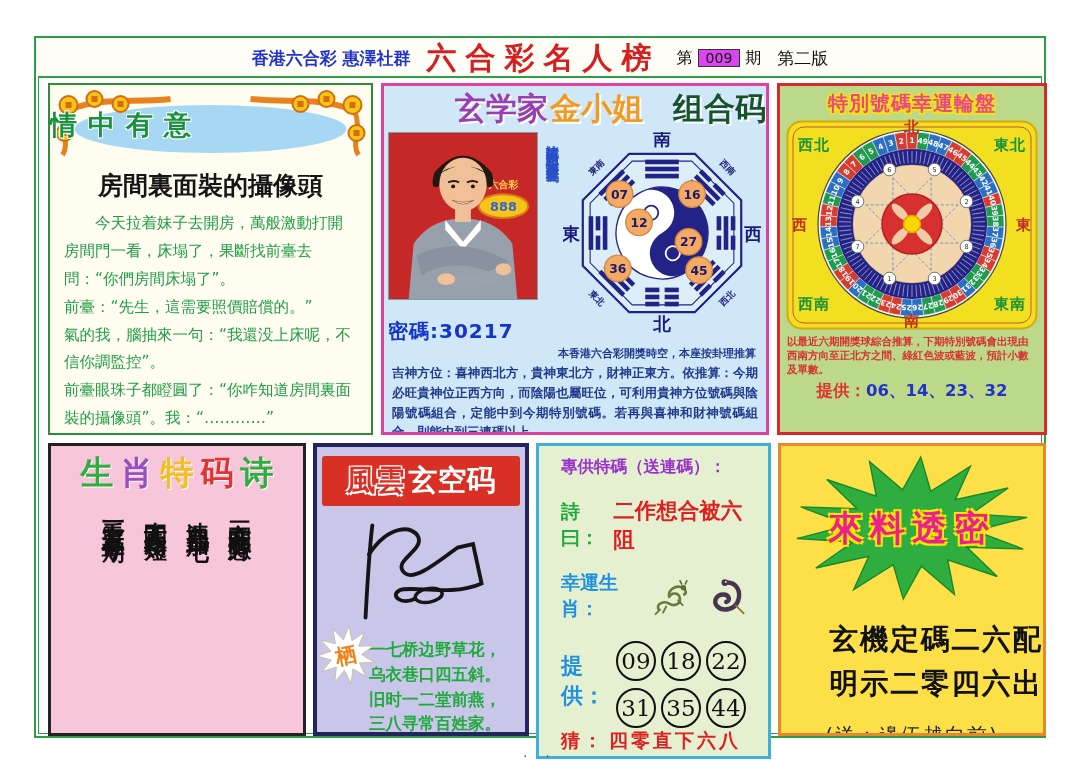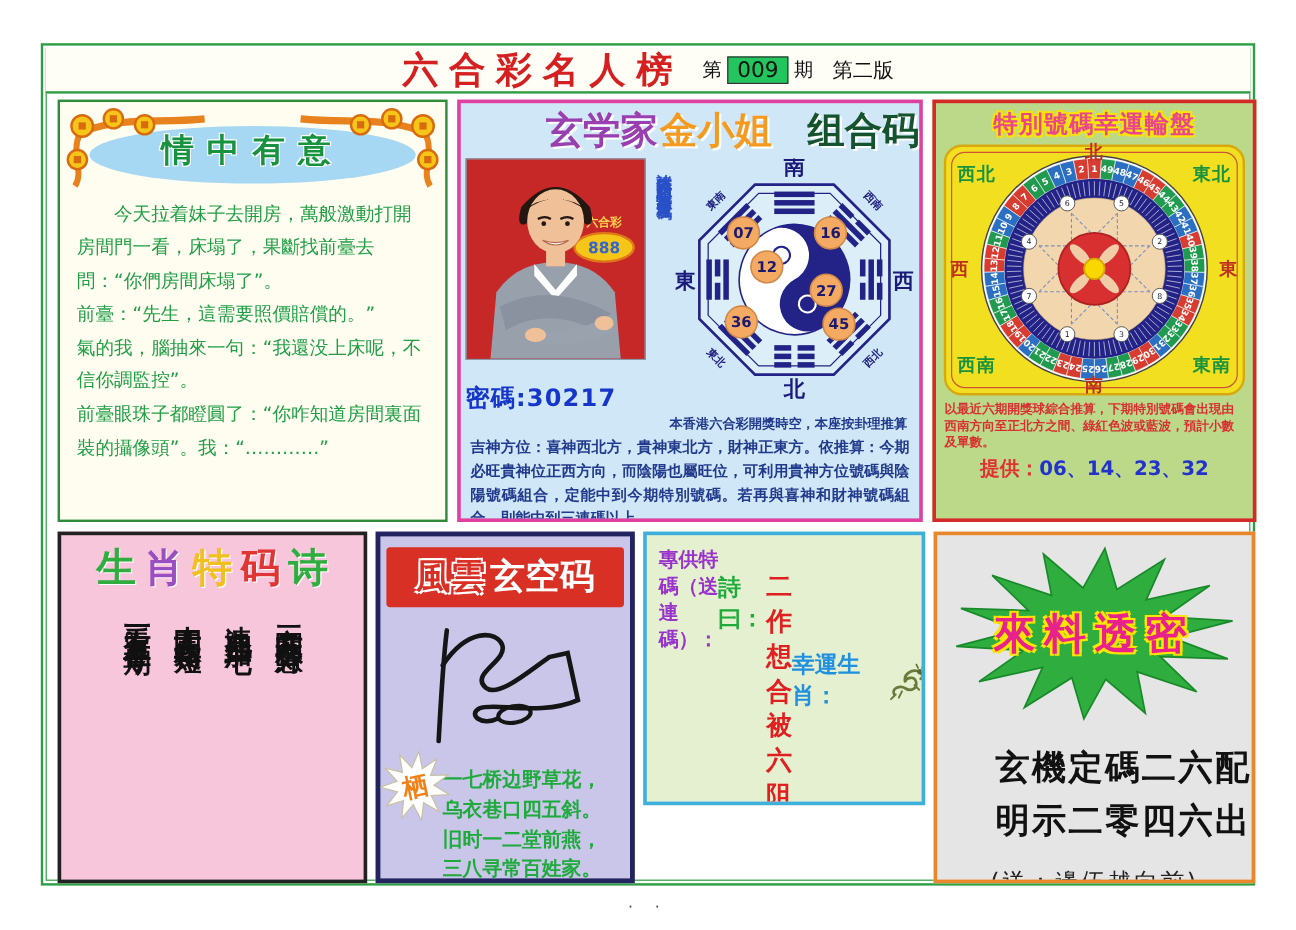--- a/index.html
+++ b/index.html
@@ -4,28 +4,28 @@
 <style>
   *{margin:0;padding:0;box-sizing:border-box}
   html,body{width:1080px;height:775px}
   body{position:relative;background:#fff;font-family:"DejaVu Sans",sans-serif;overflow:hidden}
   .frame{position:absolute;left:34px;top:36px;width:1012px;height:702px;border:2px solid #2e9e44;background:#fff}
   .frame-inner{position:absolute;inset:2px;border:1px solid #2e9e44}
   .hdr{position:absolute;left:2px;right:2px;top:2px;height:38px;background:#fffef6;border-bottom:2px solid #2e9e44;display:flex;align-items:center;justify-content:center;gap:16px}
   .hdr-brand{color:#2233cc;font-weight:bold;font-size:17px}
   .hdr-title{color:#d42020;font-weight:bold;font-size:30px;letter-spacing:9px;font-family:"DejaVu Serif",serif}
   .hdr-issue{display:flex;align-items:center;gap:5px;font-size:16px;color:#111}
-  .issue-box{border:1.5px solid #333;padding:0 7px;font-size:18px;background:#22c55e}
+  .issue-box{border:1.5px solid #333;padding:0 7px;font-size:14px;background:#d946ef}
   .hdr-edition{font-size:17px;color:#111}
   .panel{position:absolute;overflow:hidden}
   
   .p-joke{left:12px;top:45px;width:325px;height:352px;background:#fffdf0;border:2px solid #2e8b3a}
   .ribbon-wrap{position:relative;height:68px;margin-top:4px}
   .ribbon-wrap svg{position:absolute;inset:0;width:100%;height:100%}
-  .banner-title{position:absolute;left:0;right:0;top:18px;text-align:center;font-size:27px;font-weight:bold;color:#17923e;letter-spacing:11px;text-shadow:1px 1px 0 #fff,-1px -1px 0 #fff,1px -1px 0 #fff,-1px 1px 0 #fff}
+  .banner-title{position:absolute;left:0;right:0;top:18px;text-align:left;font-size:27px;font-weight:bold;color:#17923e;letter-spacing:11px;text-shadow:1px 1px 0 #fff,-1px -1px 0 #fff,1px -1px 0 #fff,-1px 1px 0 #fff}
   .joke-head{text-align:center;font-size:25px;font-weight:bold;color:#151515;margin-top:12px}
   .joke-body{padding:8px 14px 0;color:#1f9e46;font-size:15.5px;line-height:1.8}
   .joke-body p.indent{text-indent:2em}
   
   .p-mystic{left:345px;top:45px;width:388px;height:352px;background:#cfe7f7;border:3px solid #e0409f}
   .mys-title{height:46px;display:flex;justify-content:flex-end;align-items:center;font-size:31px;font-weight:bold;gap:2px;text-shadow:2px 2px 0 #fff}
   .mys-row{display:flex;padding:0 4px}
   .photo-col{width:154px}
   .photo-col svg{width:150px;height:168px;border:1px solid #8899aa;display:block;background:#c62828}
   .pass{color:#1536c8;font-weight:bold;font-size:20px;margin-top:18px;letter-spacing:1px}
@@ -57,49 +57,50 @@
   .pm-col{writing-mode:vertical-rl;text-orientation:upright;font-size:23px;font-weight:bold;color:#111;line-height:1.05;letter-spacing:3px}
   
   .p-xuan{left:277px;top:405px;width:216px;height:293px;background:#c9c6ea;border:4px solid #232360}
   .xz-band{height:50px;background:#d93025;display:flex;align-items:center;justify-content:center;gap:4px;margin:9px 5px 0;border-radius:3px}
   .xz-outline{font-size:29px;font-weight:bold;color:#d93025;text-shadow:-1.5px -1.5px 0 #fff,1.5px -1.5px 0 #fff,-1.5px 1.5px 0 #fff,1.5px 1.5px 0 #fff}
   .xz-solid{font-size:29px;font-weight:bold;color:#fff}
   .scribble{display:block;margin:4px auto 0;width:178px;height:128px}
   .xz-poem{position:relative;text-align:center;color:#1faa3c;font-weight:bold;font-size:16.5px;line-height:1.5;padding-left:28px}
   .xz-burst{position:absolute;left:-2px;top:-14px;width:62px;height:62px}
   
-  .p-spec{left:500px;top:405px;width:235px;height:228px;background:#e4f0cf;border:3px solid #3fb0dc;display:flex;flex-direction:row;padding:10px 10px 6px}
+  .p-spec{left:500px;top:405px;width:235px;height:316px;background:#e4f0cf;border:3px solid #3fb0dc;display:flex;flex-direction:column;padding:10px 22px 6px}
   .sp-head{color:#9a33cc;font-weight:bold;font-size:16.5px}
   .sp-poem{margin-top:18px;display:flex;align-items:baseline;gap:2px}
   .sp-poem .lbl{color:#1faa3c;font-weight:bold;font-size:19px}
   .sp-poem .txt{color:#e02020;font-weight:bold;font-size:21.5px}
   .sp-zodiac{margin-top:16px;display:flex;align-items:center;gap:8px}
   .sp-zodiac .lbl{color:#2090e0;font-weight:bold;font-size:19px}
   .sp-prov{margin-top:12px;display:flex;gap:6px;align-items:center}
   .sp-prov .lbl{color:#2090e0;font-weight:bold;font-size:22px}
   .crow{display:flex;gap:5px;margin-top:7px}
   .circ{width:40px;height:40px;border:2.5px solid #111;border-radius:50%;display:flex;align-items:center;justify-content:center;font-family:"DejaVu Serif",serif;font-size:23px;color:#111}
   .sp-guess{margin-top:auto;display:flex;gap:4px;align-items:baseline}
   .sp-guess .lbl,.sp-guess .txt{color:#e02020;font-weight:bold;font-size:19px;letter-spacing:3px}
   
-  .p-leak{left:742px;top:405px;width:268px;height:293px;background:#e5e5e5;border:3px solid #e8872c}
+  .p-leak{left:742px;top:405px;width:268px;height:293px;background:#fde047;border:3px solid #e8872c}
   .lk-burst-wrap{position:relative;height:152px;margin-top:6px}
   .lk-burst-wrap svg{position:absolute;left:50%;top:0;transform:translateX(-50%);width:256px;height:152px}
   .lk-title{position:absolute;inset:0;display:flex;align-items:center;justify-content:center;font-size:35px;font-weight:bold;color:#e8218c;letter-spacing:7px;text-shadow:2px 2px 0 #ffe400,-2px -2px 0 #ffe400,2px -2px 0 #ffe400,-2px 2px 0 #ffe400}
   .lk-lines{margin-top:14px;text-align:right;font-size:28.5px;font-weight:bold;color:#111;line-height:1.55;letter-spacing:2px}
   .lk-footer{text-align:center;margin-top:16px;font-size:20px;color:#222;letter-spacing:2px}
   .dots{position:absolute;left:0;right:0;top:749px;text-align:center;font-size:13px;color:#444;letter-spacing:7px}
 </style>
 </head>
 <body>
 
 <div class="frame">
   <div class="frame-inner"></div>
 
   <div class="hdr">
+    <span class="hdr-brand">香港六合彩 惠澤社群</span>
     <span class="hdr-title">六合彩名人榜</span>
     <span class="hdr-issue">
       <span>第</span>
       <span class="issue-box">009</span>
       <span>期</span>
     </span>
     <span class="hdr-edition">第二版</span>
   </div>
 
   <div class="panel p-joke">
@@ -126,20 +127,21 @@
             <rect x="67" y="12" width="6" height="6"></rect>
           <rect x="299" y="13" width="6" height="6"></rect>
             <rect x="273" y="7" width="6" height="6"></rect>
             <rect x="247" y="12" width="6" height="6"></rect>
           <rect x="11" y="41" width="6" height="6"></rect>
             <rect x="303" y="41" width="6" height="6"></rect>
         </g>
       </svg>
       <div class="banner-title">情中有意</div>
     </div>
+    <div class="joke-head">房間裏面裝的攝像頭</div>
     <div class="joke-body">
         <p class="indent">今天拉着妹子去開房，萬般激動打開房間門一看，床塌了，果斷找前臺去問：“你們房間床塌了”。</p>
         <p>前臺：“先生，這需要照價賠償的。”</p>
         <p>氣的我，腦抽來一句：“我還没上床呢，不信你調監控”。</p>
         <p>前臺眼珠子都瞪圓了：“你咋知道房間裏面裝的攝像頭”。我：“…………”</p>
       </div>
   </div>
 
   <div class="panel p-mystic">
     <div class="mys-title">

